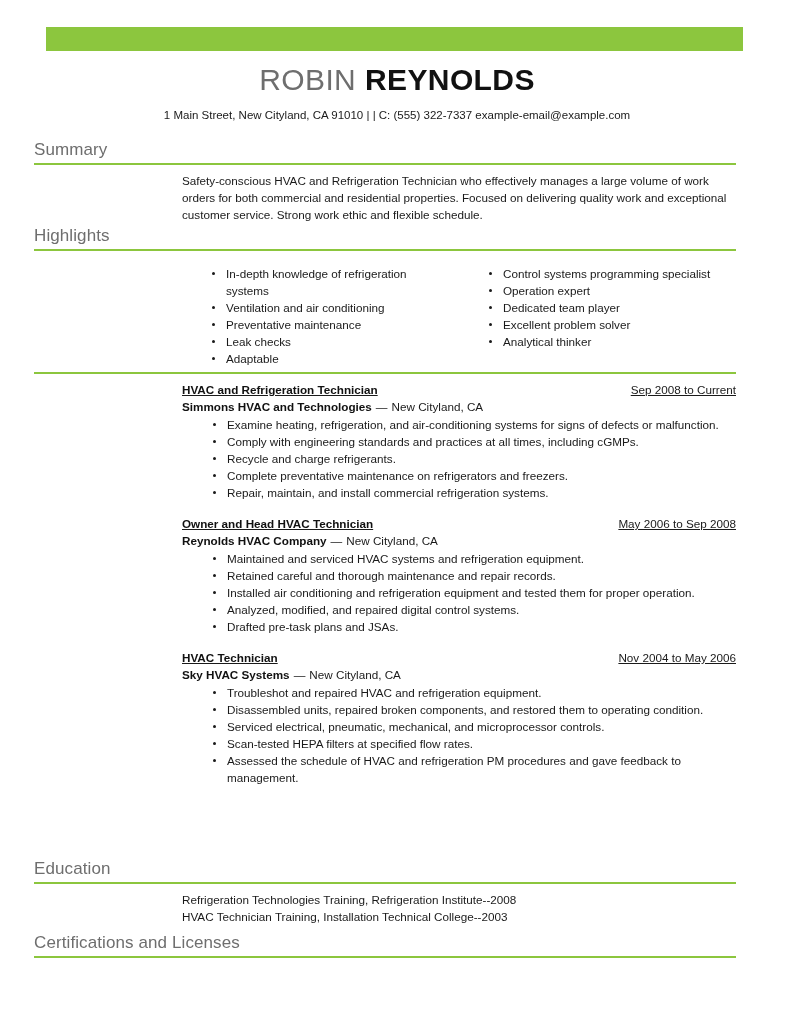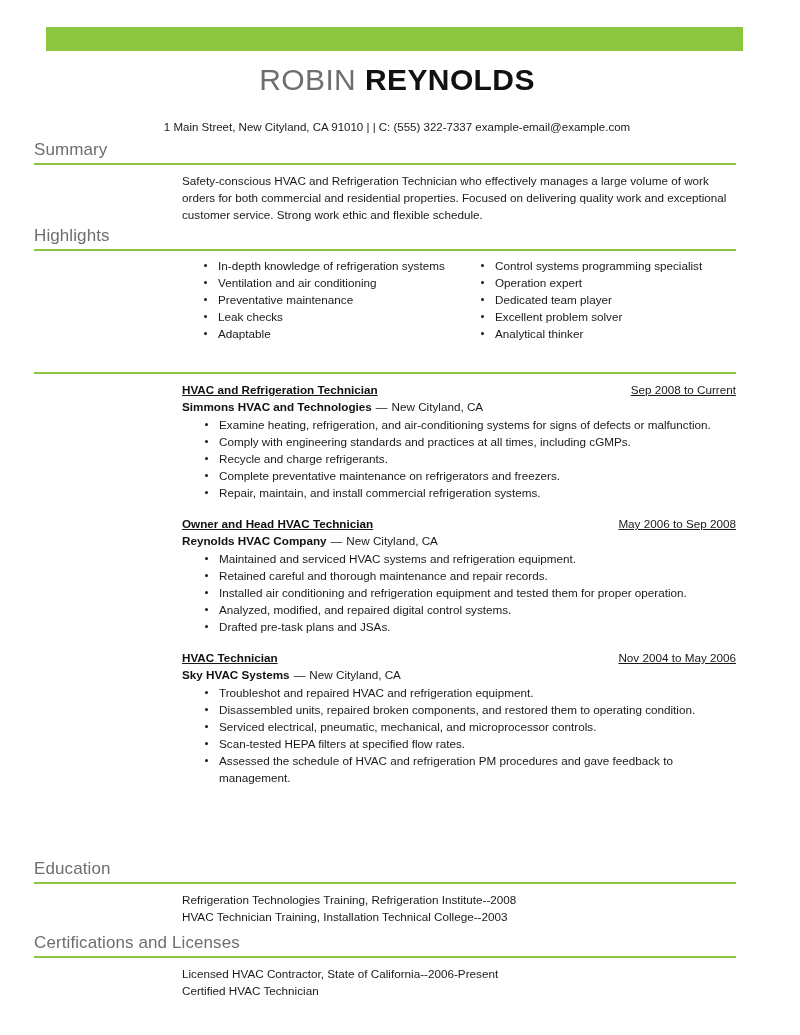--- a/index.html
+++ b/index.html
@@ -47,21 +47,21 @@
   }
   .name .first {
     color: #6e6e6e;
     font-weight: 400;
   }
   .name .last {
     color: #111111;
     font-weight: 700;
   }
   .contact {
-    margin-top: 22px;
+    margin-top: 10px;
     font-size: 11.5px;
     line-height: 15px;
     color: #1a1a1a;
     white-space: nowrap;
   }
 
   
   .section {
     position: absolute;
     left: 34px;
@@ -96,21 +96,21 @@
   
   .highlights-cols {
     display: flex;
     padding-left: 148px;
     padding-top: 6px;
   }
   .hl-col {
     width: 278px;
   }
   ul.bullets {
-    margin: 0;
+    margin: 8px;
     padding: 0;
     list-style: none;
   }
   ul.bullets li {
     position: relative;
     padding-left: 36px;
     font-size: 11.7px;
     line-height: 17px;
     margin-bottom: 0;
   }
@@ -283,19 +283,15 @@
     <div class="rule"></div>
     <div class="section-body" id="education-body">
         <div class="plain-line">Refrigeration Technologies Training, Refrigeration Institute--2008</div>
         <div class="plain-line">HVAC Technician Training, Installation Technical College--2003</div>
       </div>
   </div>
 
   <div class="section" style="top:932px;">
     <div class="section-title">Certifications and Licenses</div>
     <div class="rule"></div>
-    <div class="section-body" id="certifications-body">
-        <div class="plain-line">Licensed HVAC Contractor, State of California--2006-Present</div>
-        <div class="plain-line">Certified HVAC Technician</div>
-      </div>
   </div>
 
 </div>
 
 </body></html>

